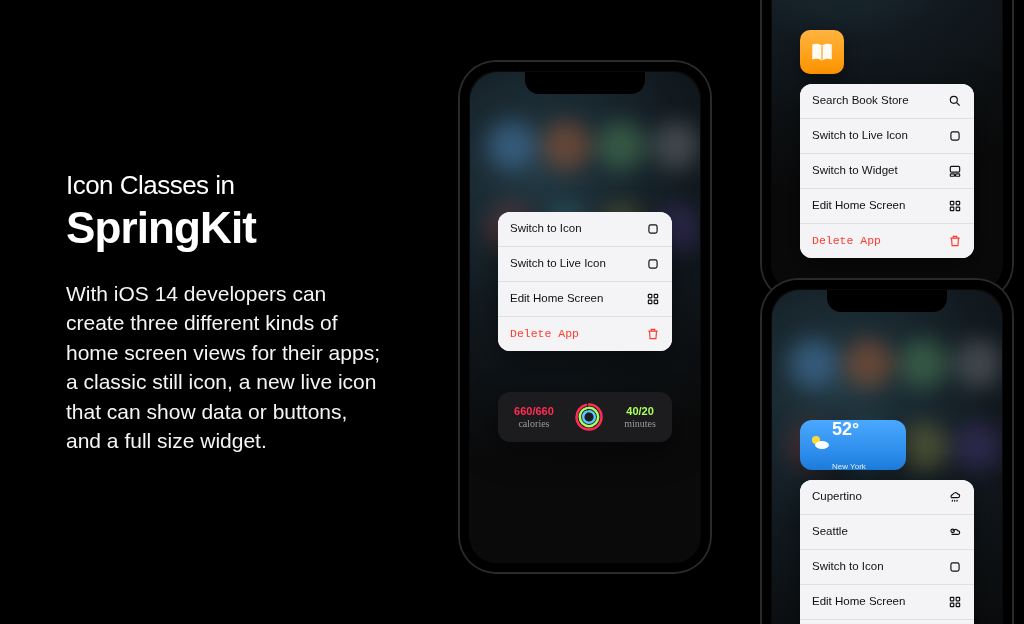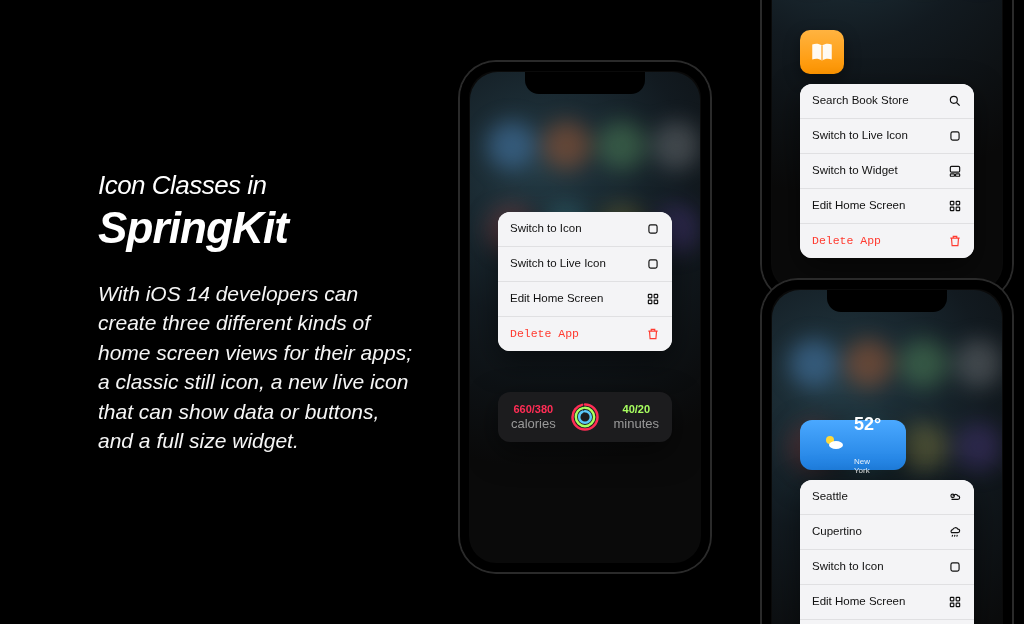--- a/index.html
+++ b/index.html
@@ -5,24 +5,23 @@
   * { box-sizing: border-box; margin: 0; padding: 0; }
   body {
     width: 1024px; height: 624px;
     background: #000;
     font-family: -apple-system, BlinkMacSystemFont, "Helvetica Neue", Arial, sans-serif;
     overflow: hidden;
     position: relative;
   }
   .text-block {
     position: absolute;
-    left: 98px; top: 170px;
+    left: 66px; top: 170px;
     width: 320px;
     color: #fff;
-    font-style: italic;
   }
   .pre-title { font-size: 26px; font-weight: 400; letter-spacing: -0.02em; }
   .title { font-size: 44px; font-weight: 700; letter-spacing: -0.02em; margin-top: 2px; }
   .body-text { font-size: 21px; line-height: 1.4; margin-top: 26px; font-weight: 400; color: #f5f5f5; }
 
   .phone {
     position: absolute;
     width: 250px; height: 510px;
     background: #0a0a0a;
     border-radius: 36px;
@@ -83,44 +82,44 @@
     position: absolute;
     width: 174px; height: 50px;
     background: #1c1c1e;
     border-radius: 12px;
     display: flex; align-items: center; justify-content: space-around;
     padding: 0 6px;
     box-shadow: 0 10px 30px rgba(0,0,0,.5);
   }
   .activity-stat { text-align: center; }
   .activity-val { font-size: 11px; font-weight: 700; line-height: 1.1; }
-  .activity-lbl { font-size: 13px; color: #999; }
+  .activity-lbl { font-size: 10px; color: #999; font-family: Liberation Serif, serif; }
   .cal { color: #ff2d55; }
   .min { color: #a8ff60; }
   .rings { position: relative; width: 30px; height: 30px; }
   .rings svg { width: 30px; height: 30px; }
 
   .books-icon {
     position: absolute;
     width: 44px; height: 44px;
     border-radius: 10px;
     background: linear-gradient(180deg,#ffb340 0%, #ff9500 100%);
     display: flex; align-items: center; justify-content: center;
     box-shadow: 0 6px 16px rgba(0,0,0,.4);
   }
 
   .weather-widget {
     position: absolute;
     width: 106px; height: 50px;
     border-radius: 12px;
     background: linear-gradient(180deg,#4aa8ff 0%, #1e7fe0 100%);
     box-shadow: 0 10px 30px rgba(0,0,0,.5);
-    padding: 6px 22px;
+    padding: 6px 8px;
     color: #fff;
-    display: flex; align-items: center; gap: 8px;
+    display: flex; align-items: center; gap: 0;
   }
   .weather-temp { font-size: 18px; font-weight: 600; line-height: 1; }
   .weather-loc { font-size: 8px; opacity: .9; margin-top: 24px; }
 
   
   .phone.center { left: 460px; top: 62px; }
   .phone.top-right { left: 762px; top: -210px; }
   .phone.bottom-right { left: 762px; top: 280px; }
 </style>
 </head>
@@ -170,21 +169,21 @@
         <span class="menu-icon">
           <svg viewBox="0 0 24 24" fill="none" stroke="#ff3b30" stroke-width="2">
               <path d="M4 7h16M9 7V4h6v3M6 7l1 13h10l1-13"></path>
             </svg>
         </span>
       </div>
     </div>
 
     <div class="activity-widget" style="left:28px; top:320px;">
       <div class="activity-stat">
-        <div class="activity-val cal">660/380</div>
+        <div class="activity-val cal">660/660</div>
         <div class="activity-lbl">calories</div>
       </div>
       <div class="rings">
         <svg viewBox="0 0 36 36">
           <circle cx="18" cy="18" r="15" fill="none" stroke="#ff2d55" stroke-width="3" stroke-dasharray="90 100" stroke-linecap="round" transform="rotate(-90 18 18)"></circle>
           <circle cx="18" cy="18" r="11" fill="none" stroke="#a8ff60" stroke-width="3" stroke-dasharray="66 100" stroke-linecap="round" transform="rotate(-90 18 18)"></circle>
           <circle cx="18" cy="18" r="7" fill="none" stroke="#5ac8fa" stroke-width="3" stroke-dasharray="40 100" stroke-linecap="round" transform="rotate(-90 18 18)"></circle>
         </svg>
       </div>
       <div class="activity-stat">
@@ -271,34 +270,34 @@
           </svg>
       </span>
       <div>
         <div class="weather-temp">52°</div>
         <div class="weather-loc">New York</div>
       </div>
     </div>
 
     <div class="menu" style="left:28px; top:190px;">
       <div class="menu-item">
+        <span>Cupertino</span>
+        <span class="menu-icon">
+          <svg viewBox="0 0 24 24" fill="none" stroke="#111" stroke-width="2">
+              <path d="M6 13h11a3 3 0 000-6 5 5 0 00-9 1 3 3 0 00-2 5z"></path>
+              <path d="M8 17l-1 3M12 17l-1 3M16 17l-1 3"></path>
+            </svg>
+        </span>
+      </div>
+      <div class="menu-item">
         <span>Seattle</span>
         <span class="menu-icon">
           <svg viewBox="0 0 24 24" fill="none" stroke="#111" stroke-width="2">
               <circle cx="8" cy="10" r="3"></circle>
               <path d="M6 16h11a3 3 0 000-6 5 5 0 00-9 1"></path>
-            </svg>
-        </span>
-      </div>
-      <div class="menu-item">
-        <span>Cupertino</span>
-        <span class="menu-icon">
-          <svg viewBox="0 0 24 24" fill="none" stroke="#111" stroke-width="2">
-              <path d="M6 13h11a3 3 0 000-6 5 5 0 00-9 1 3 3 0 00-2 5z"></path>
-              <path d="M8 17l-1 3M12 17l-1 3M16 17l-1 3"></path>
             </svg>
         </span>
       </div>
       <div class="menu-item">
         <span>Switch to Icon</span>
         <span class="menu-icon">
           <svg viewBox="0 0 24 24" fill="none" stroke="#111" stroke-width="2">
               <rect x="5" y="5" width="14" height="14" rx="3"></rect>
             </svg>
         </span>

